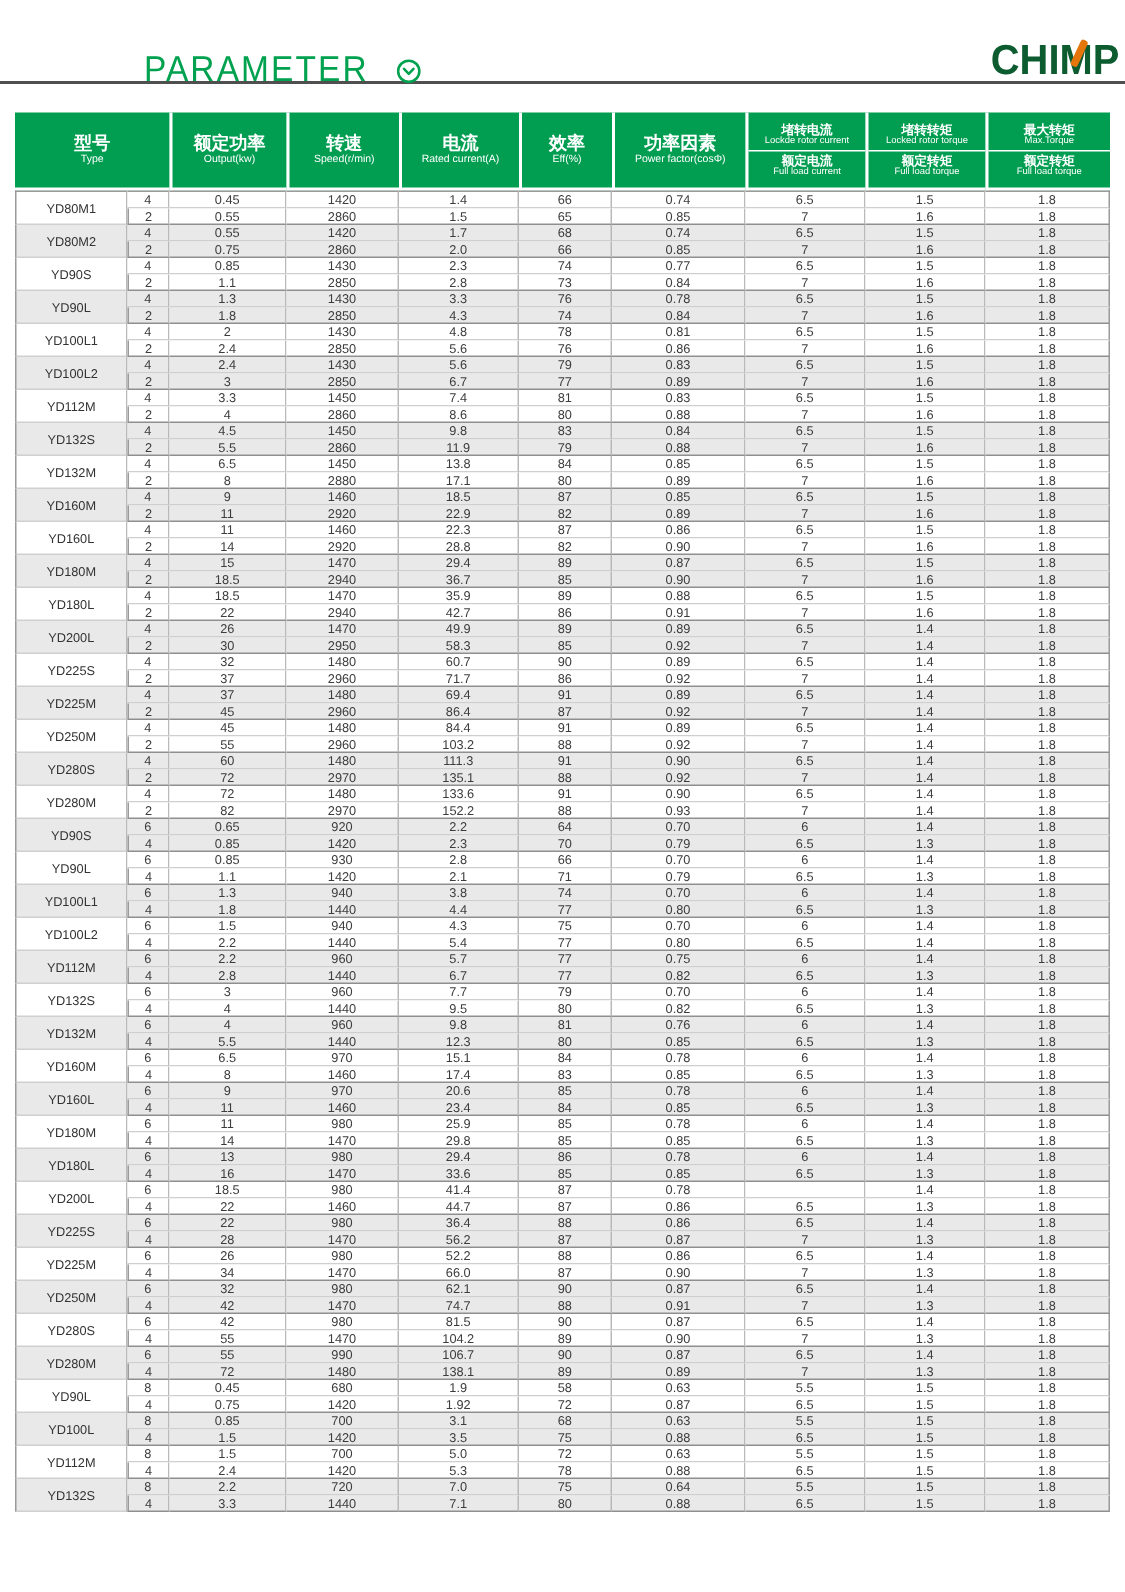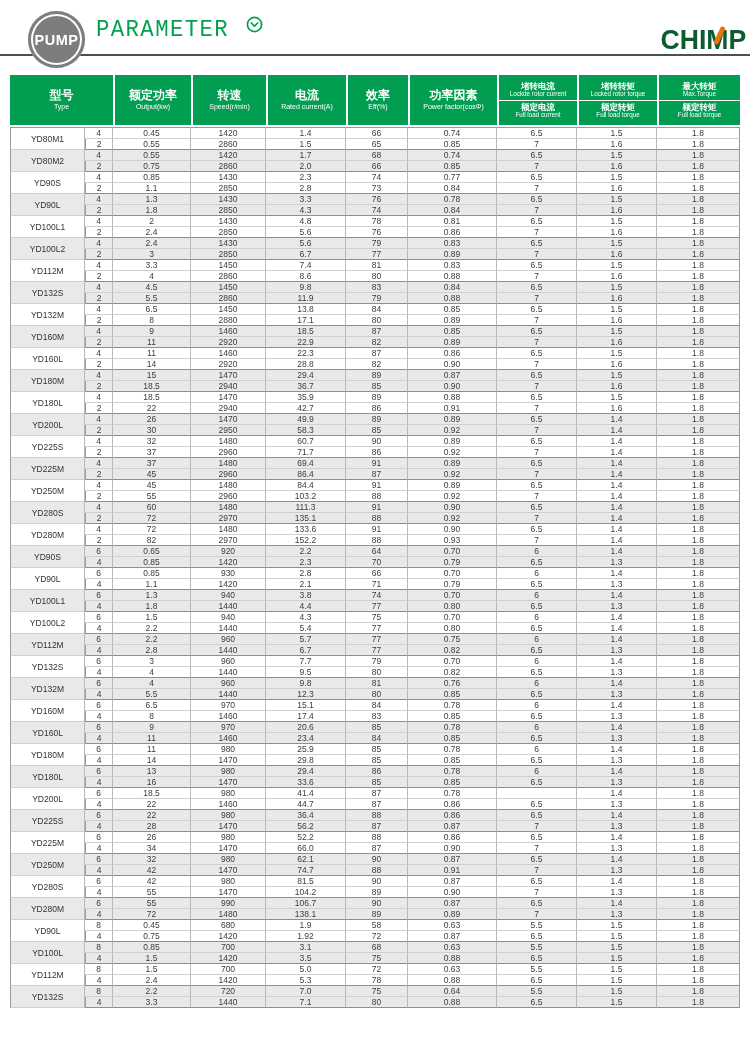--- a/index.html
+++ b/index.html
@@ -8,22 +8,22 @@
 
   
   .page-header { position:relative; width:750px; height:75px; }
   .header-line { position:absolute; left:0; top:54px; width:750px; height:2px;
                  background:#4f4f4f; z-index:1; }
   .pump-badge { position:absolute; left:28px; top:11px; width:57px; height:57px;
                 border-radius:50%; background:#7d7d7d;
                 box-shadow: inset 0 0 0 3px #7d7d7d, inset 0 0 0 5px #ffffff;
                 display:flex; align-items:center; justify-content:center; z-index:2; }
   .pump-badge span { color:#fff; font-weight:bold; font-size:14.5px; letter-spacing:.5px; }
-  .title-wrap { position:absolute; left:96px; top:16px; display:flex; 
-                gap:7px; z-index:2;font-family:Liberation Mono, monospace; }
+  .title-wrap { position:absolute; left:96px; top:33px; display:flex; align-items:center;
+                gap:7px; z-index:2; }
   .param-title { font-size:24px; color:#00a24f; letter-spacing:1.5px;
                  transform:scaleX(.93); transform-origin:left center; white-space:nowrap; }
   .chev-icon { width:17px; height:17px; flex:0 0 auto; }
   .brand { position:absolute; right:4px; top:24px; z-index:2; }
   .brand-text { font-size:28px; font-weight:bold; color:#0c5c30; letter-spacing:0;
                 transform:scaleX(.95); transform-origin:right center; display:inline-block; }
   .brand-accent { position:absolute; right:24px; top:2px; width:5px; height:19px;
                   background:#e4760b; transform:rotate(25deg); border-radius:2px; }
 
   
@@ -48,23 +48,20 @@
   tbody td:last-child { border-right:1px solid #9a9a9a; }
   tbody tr.glast td { border-bottom:1px solid #8f8f8f; }
   tbody tr.stripe td { background:#e9e9e9; }
   tbody td.model { font-size:8.5px; color:#333; }
 </style>
 </head>
 <body>
 
 <div class="page-header">
   <div class="header-line"></div>
-  <div class="pump-badge">
-    <span>PUMP</span>
-  </div>
   <div class="title-wrap">
     <span class="param-title">PARAMETER</span>
     <svg class="chev-icon" viewBox="0 0 20 20">
       <circle cx="10" cy="10" r="8.3" fill="none" stroke="#00a24f" stroke-width="2"></circle>
       <polyline points="6.3,8.2 10,12 13.7,8.2" fill="none" stroke="#00a24f" stroke-width="2" stroke-linecap="round" stroke-linejoin="round"></polyline>
     </svg>
   </div>
   <div class="brand">
     <span class="brand-text">CHIMP</span>
     <span class="brand-accent"></span>

